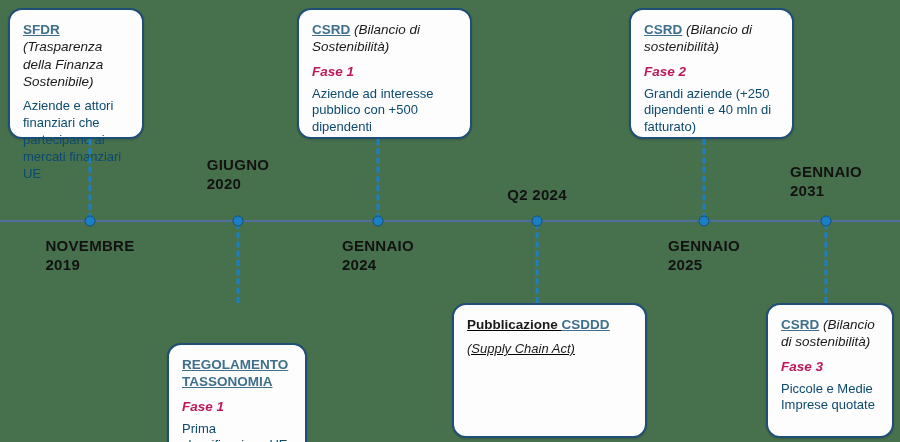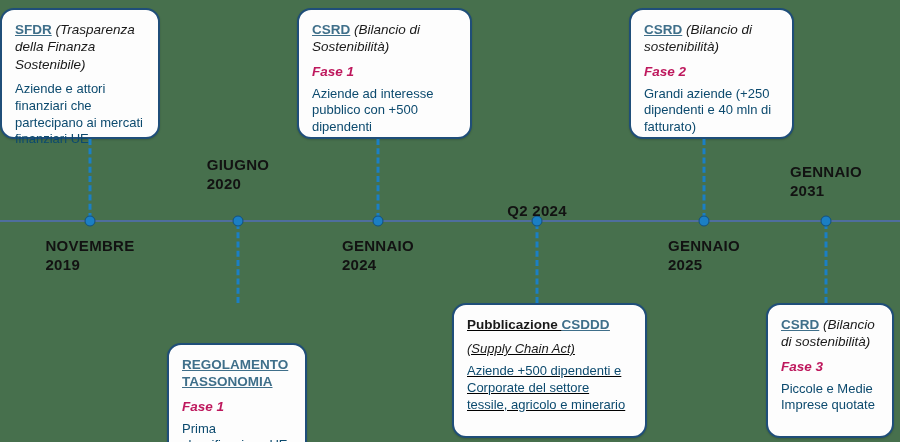--- a/index.html
+++ b/index.html
@@ -111,21 +111,21 @@
     font-size: 13px;
     line-height: 1.3;
     color: #0c4a6e;
   }
 </style>
 </head>
 <body>
 
 <div id="canvas">
 
-  <div class="card" style="left:0; top:8px; width:160px; height:131px;">
+  <div class="card" style="left:8px; top:8px; width:136px; height:131px;">
     <div class="card-title">
       <span class="acronym">SFDR</span>
       <span class="paren">(Trasparenza della Finanza Sostenibile)</span>
     </div>
     <div class="card-body">Aziende e attori finanziari che partecipano ai mercati finanziari UE</div>
   </div>
 
   <div class="card" style="left:297px; top:8px; width:175px; height:131px;">
     <div class="card-title">
       <span class="acronym">CSRD</span>
@@ -150,21 +150,20 @@
     </div>
     <div class="card-phase">Fase 1</div>
     <div class="card-body">Prima classificazione UE delle attività sostenibili</div>
   </div>
 
   <div class="card" style="left:452px; top:303px; width:195px; height:135px;text-decoration:underline;">
     <div class="card-title plain-bold">
       <span>Pubblicazione </span><span class="acronym">CSDDD</span>
     </div>
     <div class="card-sub">(Supply Chain Act)</div>
-    <div class="card-body">Aziende +500 dipendenti e Corporate del settore tessile, agricolo e minerario</div>
   </div>
 
   <div class="card" style="left:766px; top:303px; width:128px; height:135px;">
     <div class="card-title">
       <span class="acronym">CSRD</span>
       <span class="paren">(Bilancio di sostenibilità)</span>
     </div>
     <div class="card-phase">Fase 3</div>
     <div class="card-body">Piccole e Medie Imprese quotate</div>
   </div>
@@ -193,21 +192,21 @@
   <div class="date-label" style="left:238px; top:156px;">
     <span>GIUGNO</span>
     <span class="dl-line2">2020</span>
   </div>
 
   <div class="date-label" style="left:378px; top:237px;">
     <span>GENNAIO</span>
     <span class="dl-line2">2024</span>
   </div>
 
-  <div class="date-label inline" style="left:537px; top:202px;">
+  <div class="date-label inline" style="left:537px; top:186px;">
     <span>Q2 2024</span>
     <span class="dl-line2"></span>
   </div>
 
   <div class="date-label" style="left:704px; top:237px;">
     <span>GENNAIO</span>
     <span class="dl-line2">2025</span>
   </div>
 
   <div class="date-label" style="left:826px; top:163px;">

